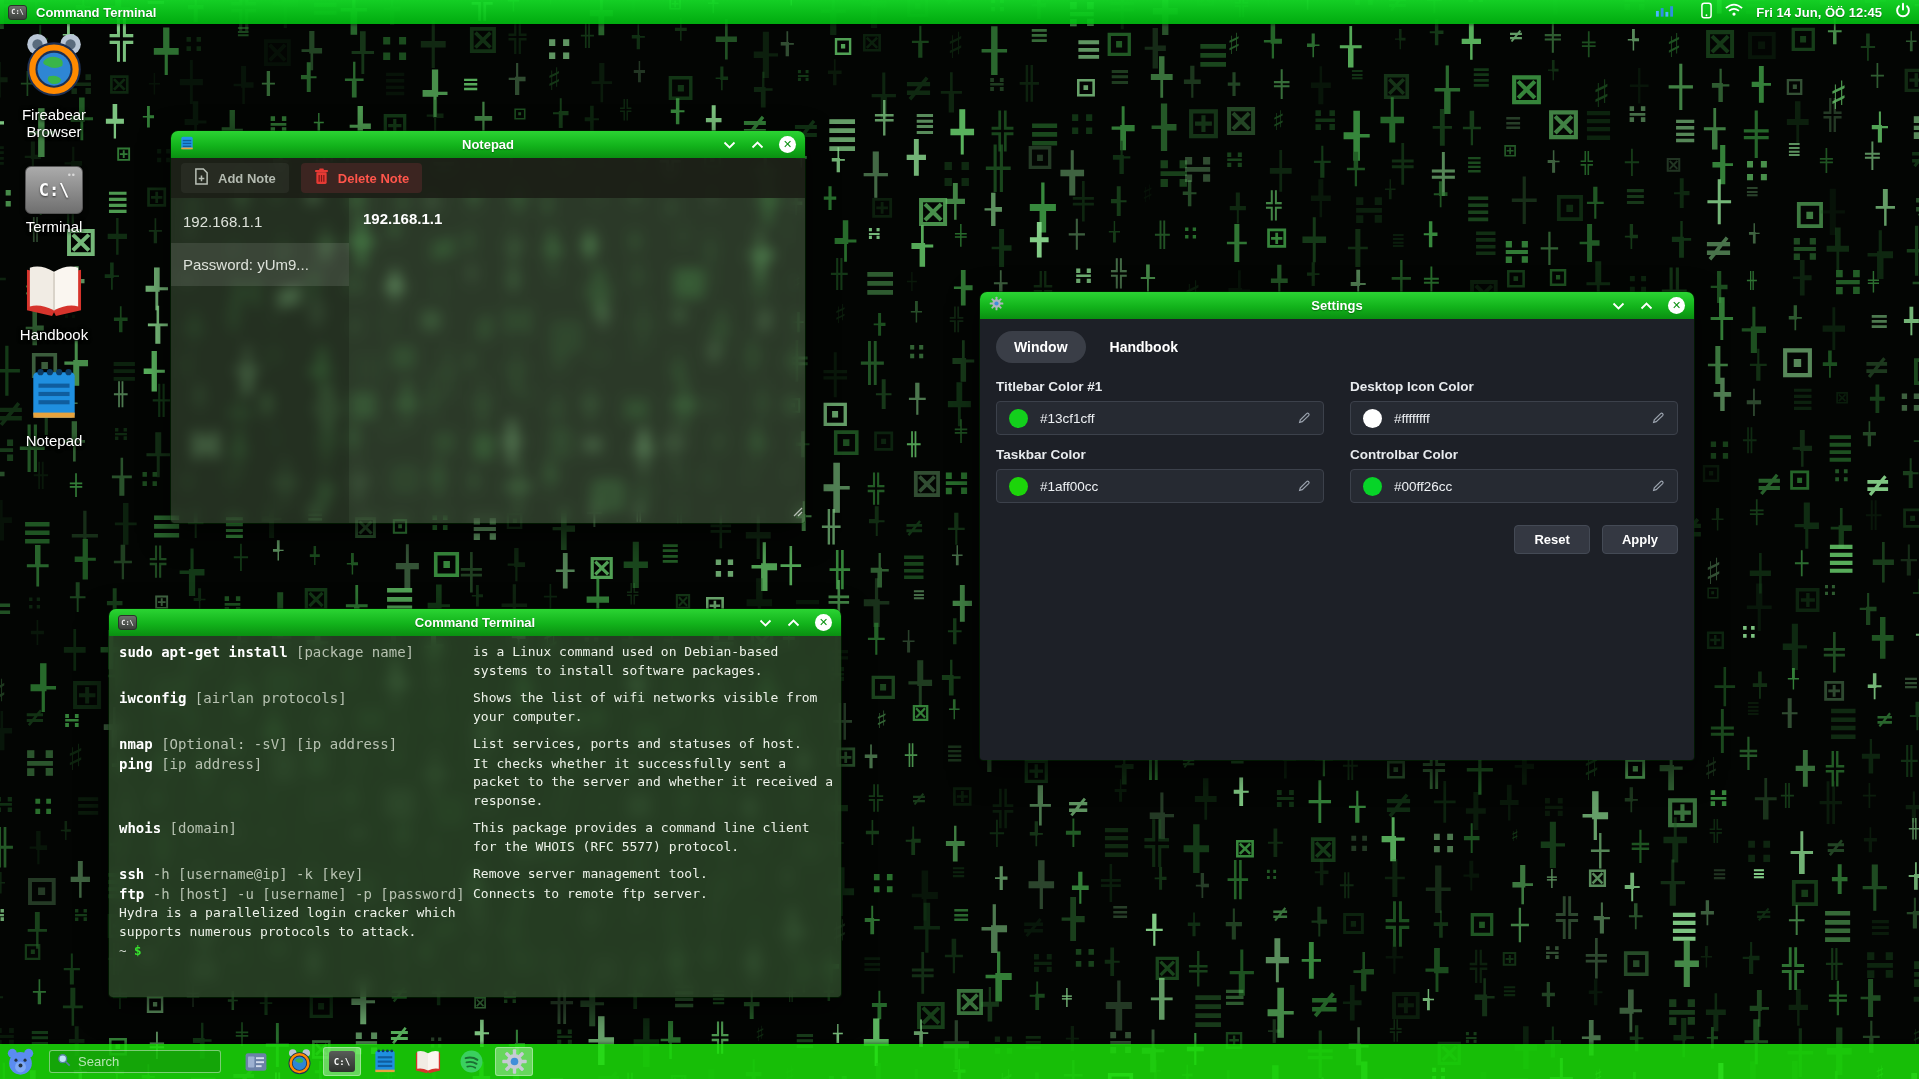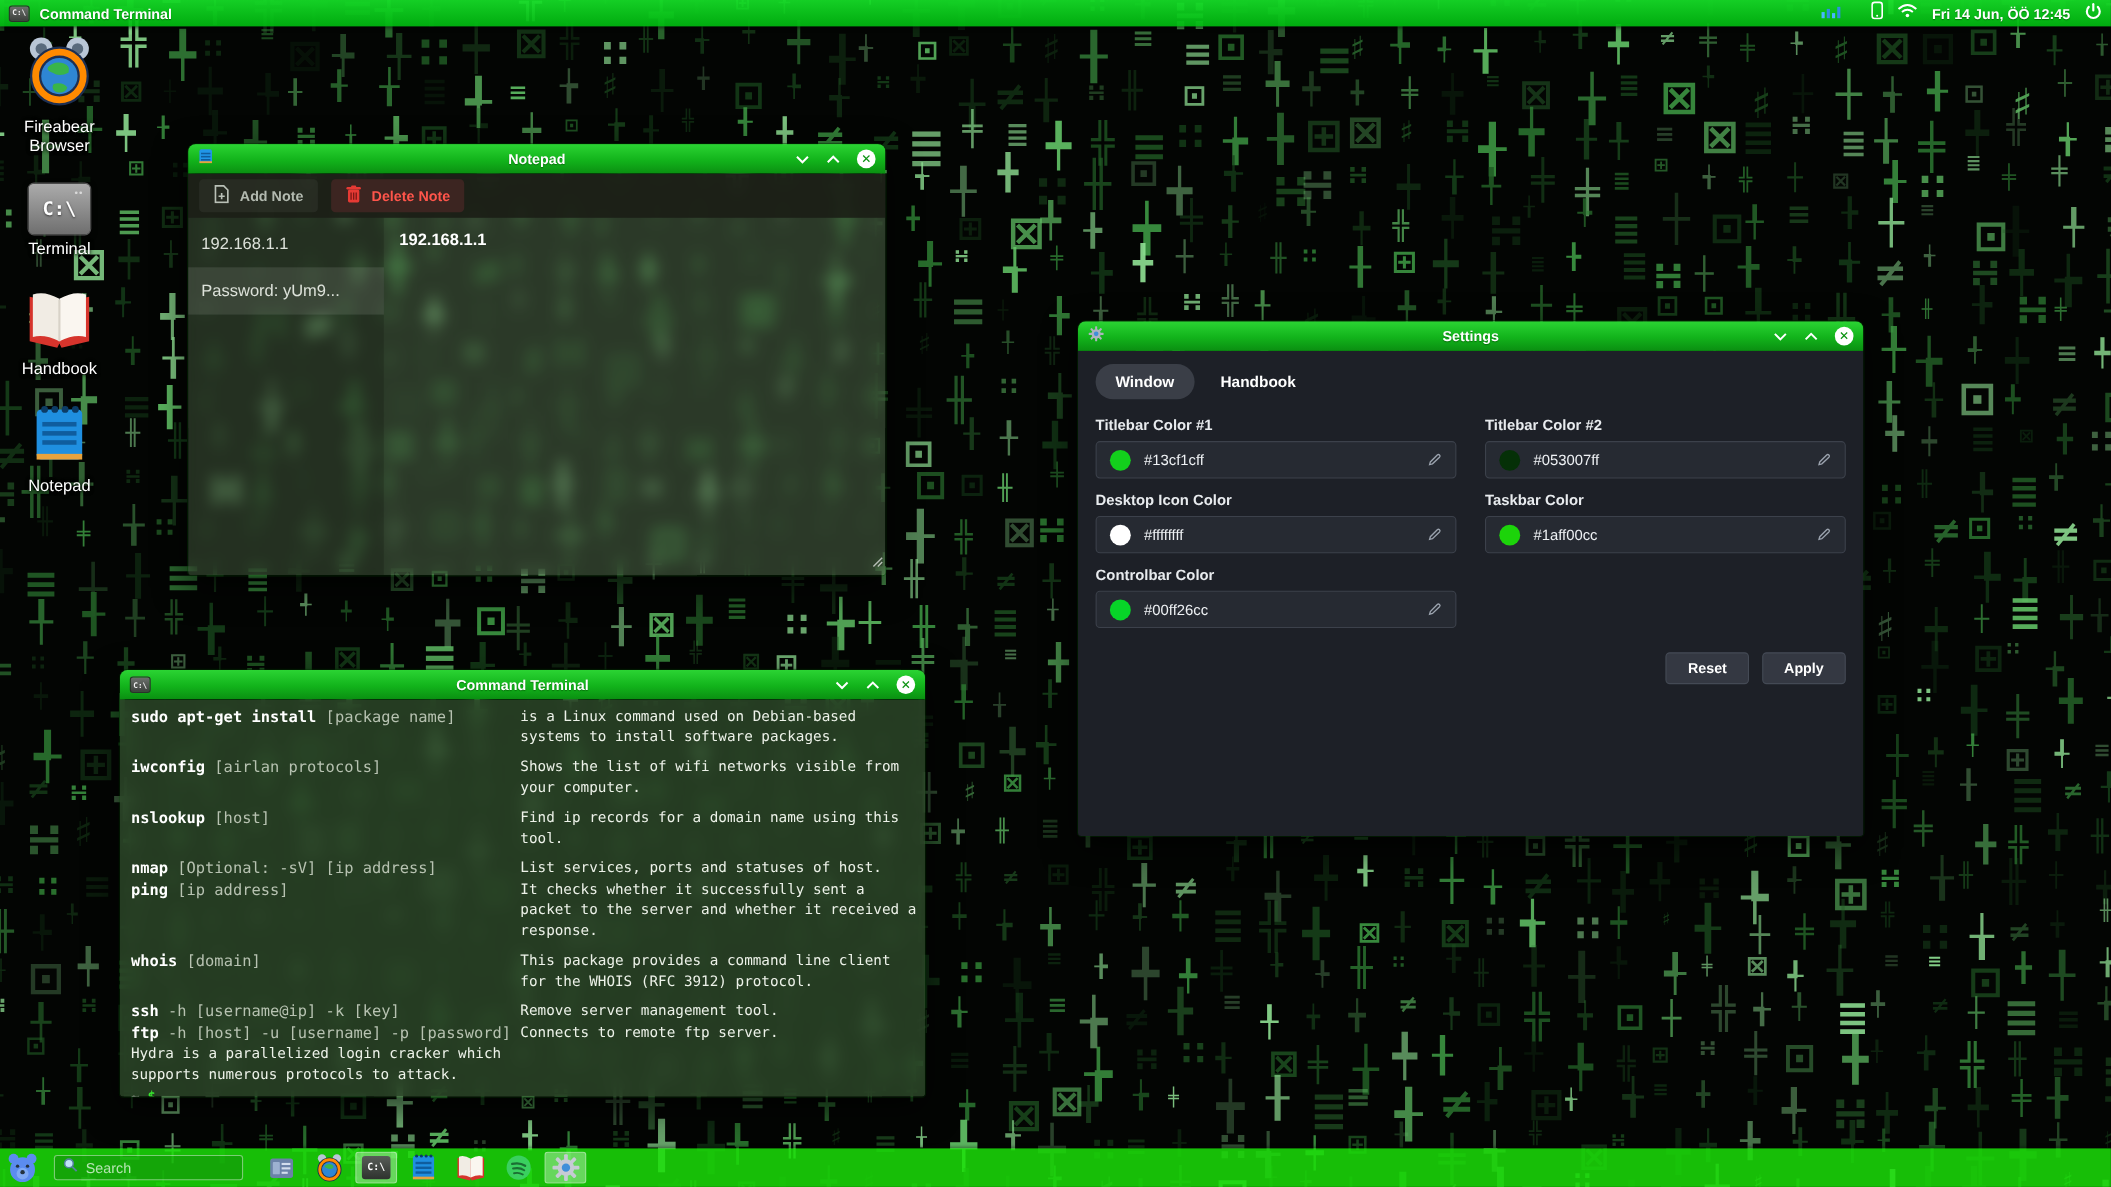--- a/index.html
+++ b/index.html
@@ -1669,35 +1669,31 @@
     </div>
     <div id="terminal-body">
       <div class="trow gap">
         <span class="cmd"><b>sudo apt-get install</b><span class="args"> [package name]</span></span>
         <span class="desc">is a Linux command used on Debian-based systems to install software packages.</span>
       </div>
       <div class="trow gap">
         <span class="cmd"><b>iwconfig</b><span class="args"> [airlan protocols]</span></span>
         <span class="desc">Shows the list of wifi networks visible from your computer.</span>
       </div>
-      <div class="trow gap">
-        <span class="cmd"><b>nslookup</b><span class="args"> [host]</span></span>
-        <span class="desc">Find ip records for a domain name using this tool.</span>
-      </div>
       <div class="trow">
         <span class="cmd"><b>nmap</b><span class="args"> [Optional: -sV] [ip address]</span></span>
         <span class="desc">List services, ports and statuses of host.</span>
       </div>
       <div class="trow gap">
         <span class="cmd"><b>ping</b><span class="args"> [ip address]</span></span>
         <span class="desc">It checks whether it successfully sent a packet to the server and whether it received a response.</span>
       </div>
       <div class="trow gap">
         <span class="cmd"><b>whois</b><span class="args"> [domain]</span></span>
-        <span class="desc">This package provides a command line client for the WHOIS (RFC 3912) protocol.</span>
+        <span class="desc">This package provides a command line client for the WHOIS (RFC 5577) protocol.</span>
       </div>
       <div class="trow">
         <span class="cmd"><b>ssh</b><span class="args"> -h [username@ip] -k [key]</span></span>
         <span class="desc">Remove server management tool.</span>
       </div>
       <div class="trow">
         <span class="cmd"><b>ftp</b><span class="args"> -h [host] -u [username] -p [password]</span></span>
         <span class="desc">Connects to remote ftp server.</span>
       </div>
       <div class="trow">
@@ -1754,32 +1750,20 @@
       <div id="settings-tabs">
         <span class="tab active">Window</span>
         <span class="tab">Handbook</span>
       </div>
       <div id="fields-grid">
         <div class="field">
           <label>Titlebar Color #1</label>
           <div class="field-box">
             <span class="swatch" style="background: rgb(19, 207, 28);"></span>
             <span class="fval">#13cf1cff</span>
-            <span class="pencil">
-                <svg width="14" height="14" viewBox="0 0 16 16">
-                  <path d="M3 13 L3.8 10.2 L11 3 a1.6 1.6 0 0 1 2.3 2.3 L6 12.2 Z" fill="none" stroke="#9aa2ad" stroke-width="1.4"></path>
-                </svg>
-              </span>
-          </div>
-        </div>
-        <div class="field">
-          <label>Titlebar Color #2</label>
-          <div class="field-box">
-            <span class="swatch" style="background: rgb(5, 48, 7);"></span>
-            <span class="fval">#053007ff</span>
             <span class="pencil">
                 <svg width="14" height="14" viewBox="0 0 16 16">
                   <path d="M3 13 L3.8 10.2 L11 3 a1.6 1.6 0 0 1 2.3 2.3 L6 12.2 Z" fill="none" stroke="#9aa2ad" stroke-width="1.4"></path>
                 </svg>
               </span>
           </div>
         </div>
         <div class="field">
           <label>Desktop Icon Color</label>
           <div class="field-box">

